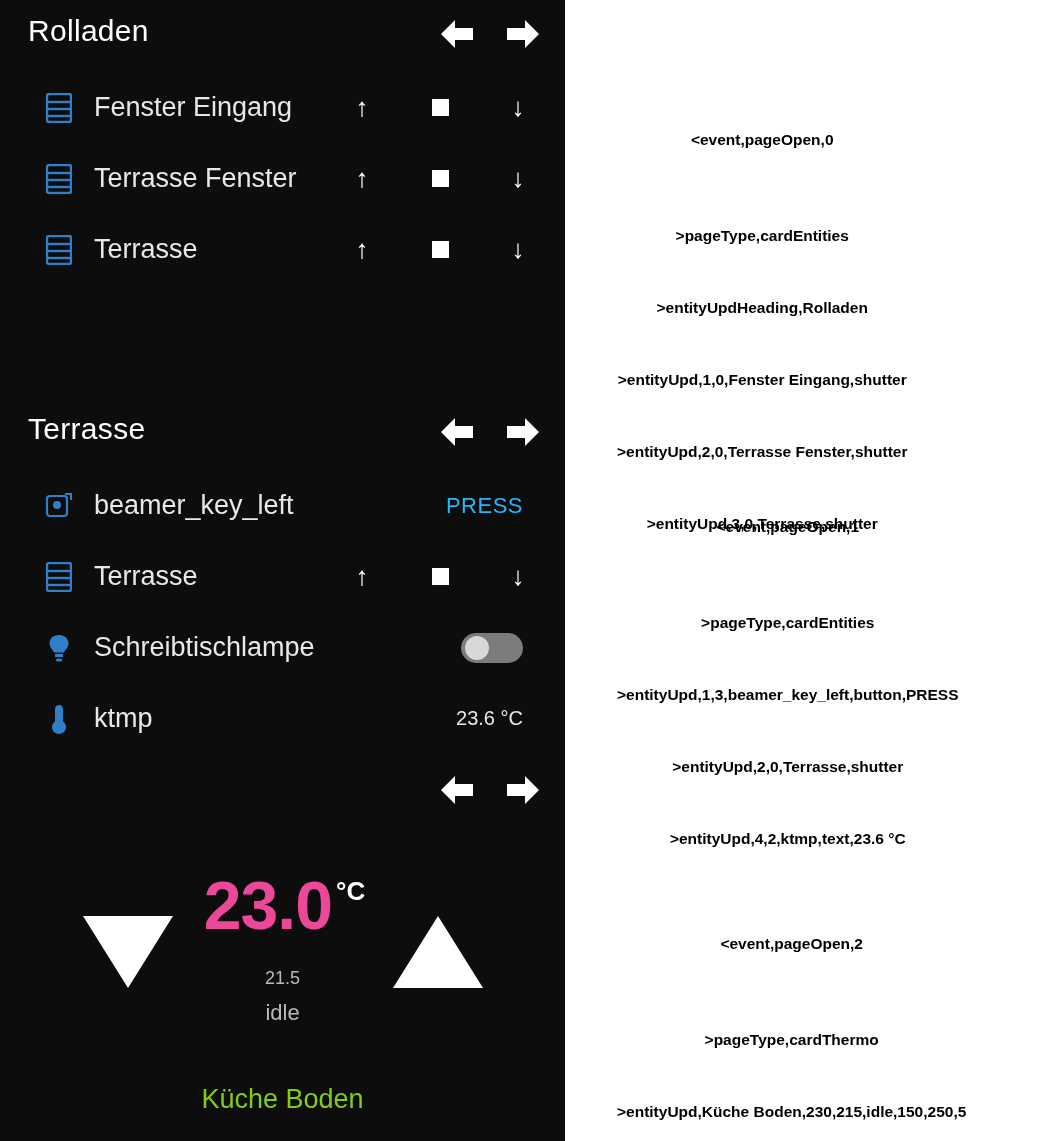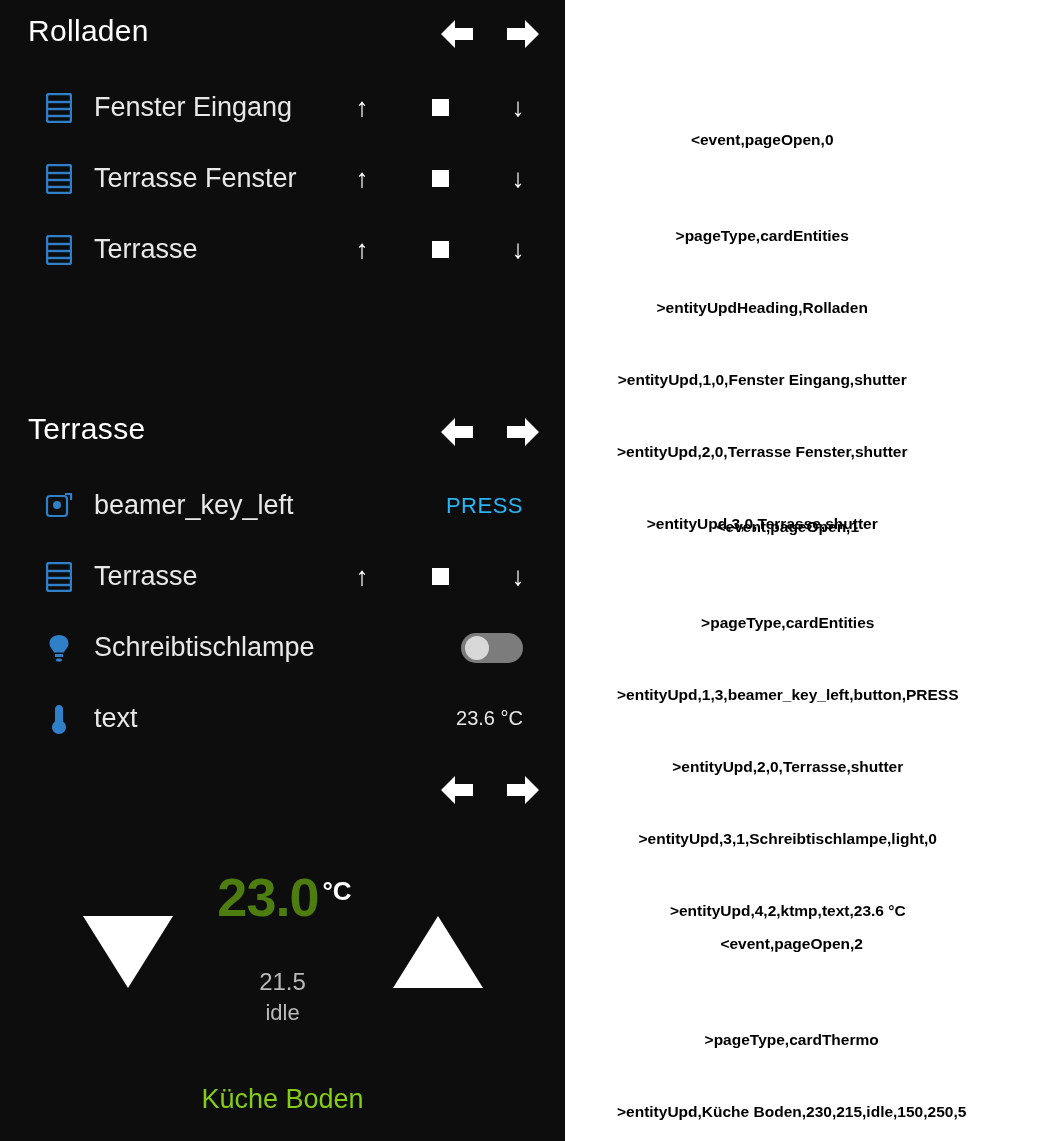--- a/index.html
+++ b/index.html
@@ -151,41 +151,41 @@
     height: 313px;
   }
   .thermo-temp {
     position: absolute;
     left: 0;
     right: 0;
     top: 38px;
     text-align: center;
   }
   .thermo-temp .big {
-    font-size: 54px;
+    font-size: 68px;
     font-weight: bold;
     letter-spacing: -1px;
-    color: #4d7c0f;
+    color: #ec4899;
   }
   .thermo-temp .unit {
     font-size: 26px;
     font-weight: bold;
     color: #ffffff;
     vertical-align: top;
     position: relative;
     top: 10px;
     left: 4px;
   }
   .thermo-target {
     position: absolute;
     left: 0;
     right: 0;
     top: 140px;
     text-align: center;
-    font-size: 24px;
+    font-size: 18px;
     color: #b9b9b9;
   }
   .thermo-state {
     position: absolute;
     left: 0;
     right: 0;
     top: 172px;
     text-align: center;
     font-size: 22px;
     color: #b9b9b9;
@@ -390,21 +390,21 @@
             <i class="knob"></i>
           </span>
         </div>
 
         <div class="row">
           <span class="row-icon">
             <svg width="18" height="32" viewBox="0 0 18 32">
               <path d="M9 2 C6.5 2 5 3.8 5 6 L5 18.5 C3 20 2 22 2 24.3 C2 28 5.1 31 9 31 C12.9 31 16 28 16 24.3 C16 22 15 20 13 18.5 L13 6 C13 3.8 11.5 2 9 2 Z" fill="#2f80c9"></path>
             </svg>
           </span>
-          <span class="row-name">text</span>
+          <span class="row-name">ktmp</span>
           <span class="text-value">23.6 °C</span>
         </div>
 
       </div>
     </div>
 
     <div class="card" id="card-thermo">
       <div class="card-header">
         <div class="nav-arrows">
           <span class="arrow">
@@ -442,21 +442,20 @@
       <span class="log-line">&gt;entityUpd,1,0,Fenster Eingang,shutter</span>
       <span class="log-line">&gt;entityUpd,2,0,Terrasse Fenster,shutter</span>
       <span class="log-line">&gt;entityUpd,3,0,Terrasse,shutter</span>
     </div>
 
     <div class="log-block" id="log-1">
       <span class="log-line log-event">&lt;event,pageOpen,1</span>
       <span class="log-line">&gt;pageType,cardEntities</span>
       <span class="log-line">&gt;entityUpd,1,3,beamer_key_left,button,PRESS</span>
       <span class="log-line">&gt;entityUpd,2,0,Terrasse,shutter</span>
-      <span class="log-line">&gt;entityUpd,3,1,Schreibtischlampe,light,0</span>
       <span class="log-line">&gt;entityUpd,4,2,ktmp,text,23.6 °C</span>
     </div>
 
     <div class="log-block" id="log-2">
       <span class="log-line log-event">&lt;event,pageOpen,2</span>
       <span class="log-line">&gt;pageType,cardThermo</span>
       <span class="log-line">&gt;entityUpd,Küche Boden,230,215,idle,150,250,5</span>
     </div>
 
   </div>

